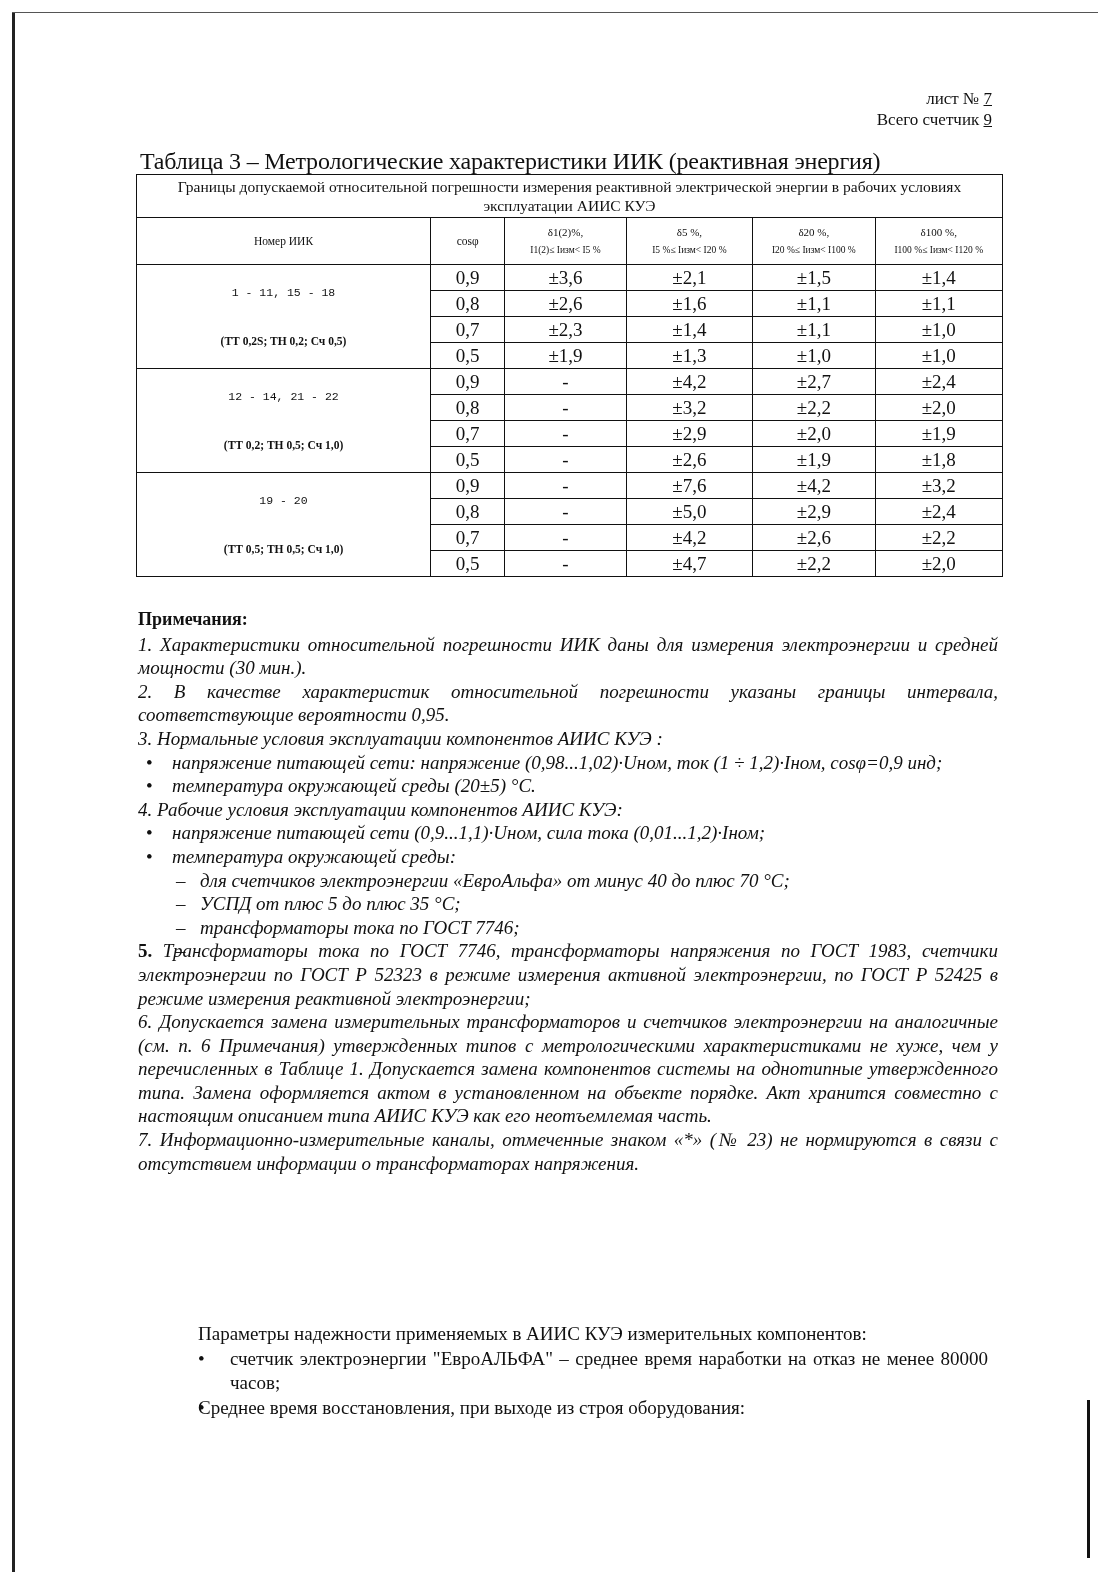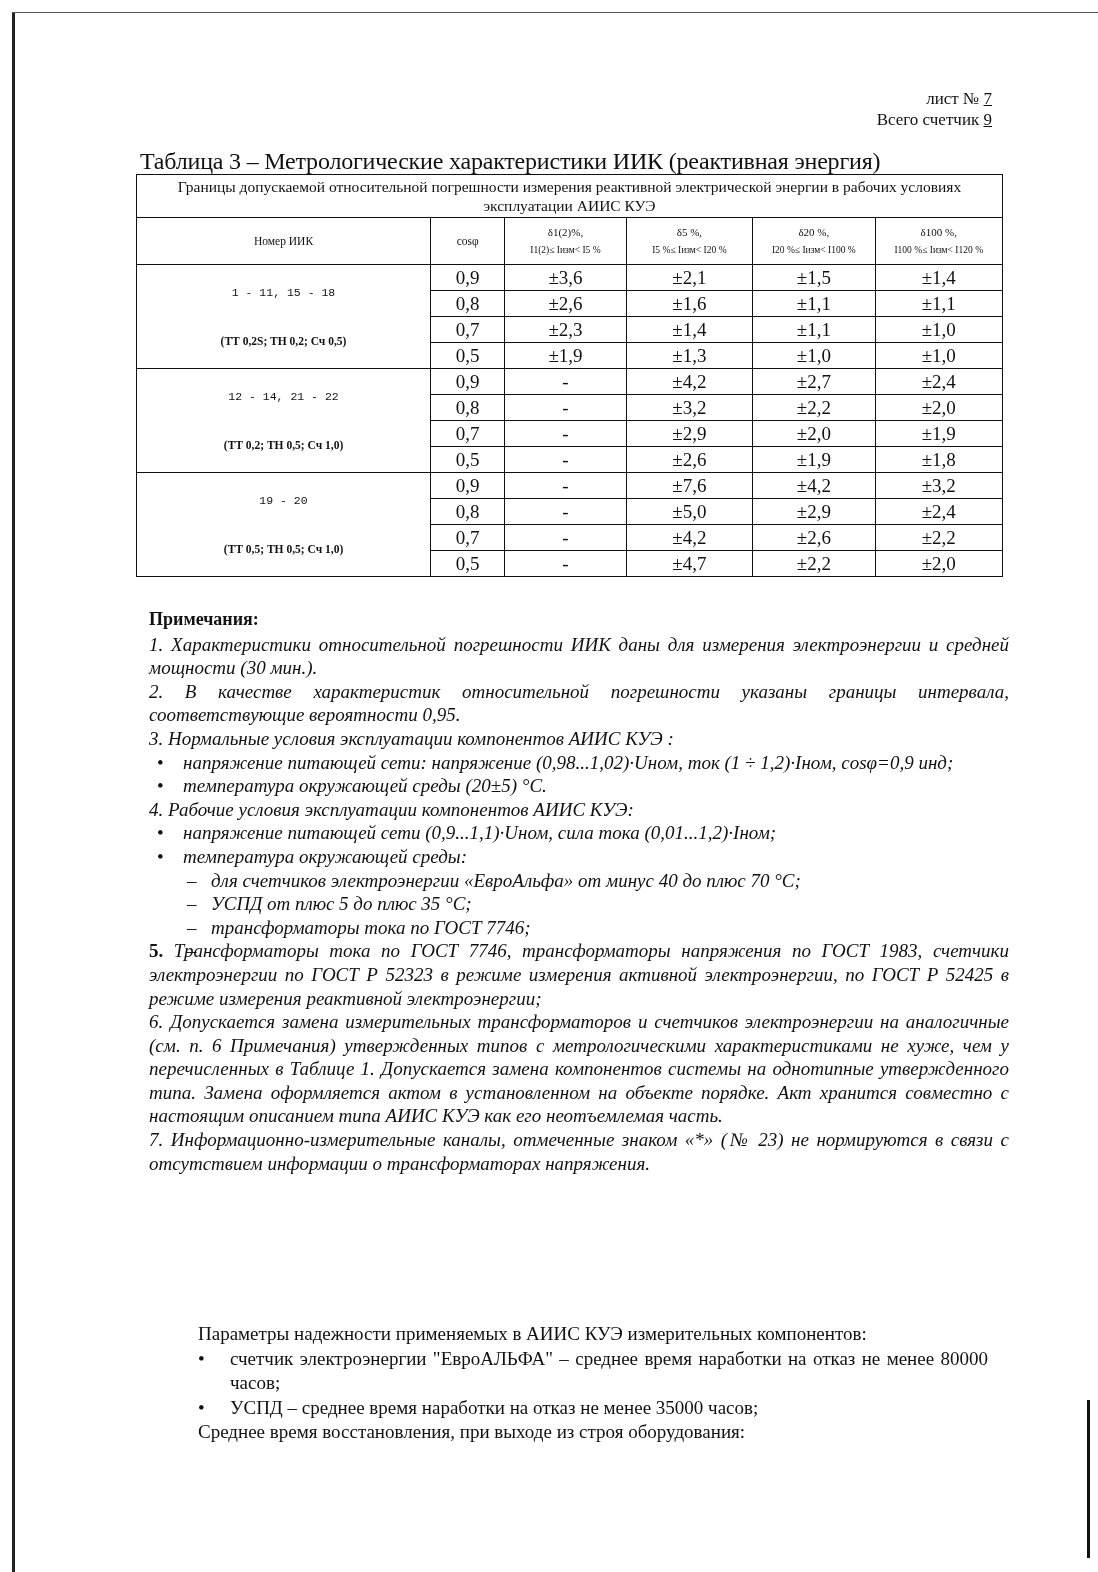--- a/index.html
+++ b/index.html
@@ -32,21 +32,21 @@
     .group-cell { font-size: 11.5px; position: relative; }
     .group-cell .g-ids { display: block; margin-bottom: 36px; font-family: Liberation Mono, monospace; }
     .group-cell .g-spec { display: block; font-weight: bold; }
     .c-group { width: 293px; }
     .c-cos { width: 74px; }
     .c-d1 { width: 121px; }
     .c-d5 { width: 126px; }
     .c-d20 { width: 122px; }
     .c-d100 { width: 127px; }
 
-    .notes { position: absolute; left: 138px; top: 608px; width: 860px; font-size: 19px; line-height: 23.6px; margin-left: 11px; }
+    .notes { position: absolute; left: 138px; top: 608px; width: 860px; font-size: 19px; line-height: 23.6px; }
     .notes-title { font-weight: bold; font-size: 18px; margin-bottom: 1px; }
     .note { font-style: italic; text-align: justify; }
     .note-bold-num { font-weight: bold; font-style: normal; }
     .bullet { position: relative; padding-left: 34px; font-style: italic; text-align: justify; margin-left: 0; }
     .bullet .dot { position: absolute; left: 8px; top: 0; font-style: normal; }
     .dash { position: relative; padding-left: 62px; font-style: italic; }
     .dash .d { position: absolute; left: 38px; top: 0; font-style: normal; }
 
     .reliability { position: absolute; left: 198px; top: 1322px; width: 790px; font-size: 19px; line-height: 24.6px; }
     .rel-bullet { position: relative; padding-left: 32px; text-align: justify; }
@@ -250,16 +250,15 @@
 </div>
 
 <div class="reliability">
   <div>Параметры надежности применяемых в АИИС КУЭ измерительных компонентов:</div>
   <div class="rel-bullet">
     <span class="dot">•</span>
     <span>счетчик электроэнергии "ЕвроАЛЬФА" – среднее время наработки на отказ не менее 80000 часов;</span>
   </div>
   <div class="rel-bullet">
     <span class="dot">•</span>
-    <span>УСПД – среднее время наработки на отказ не менее 35000 часов;</span>
   </div>
   <div>Среднее время восстановления, при выходе из строя оборудования:</div>
 </div>
 
 </body></html>

